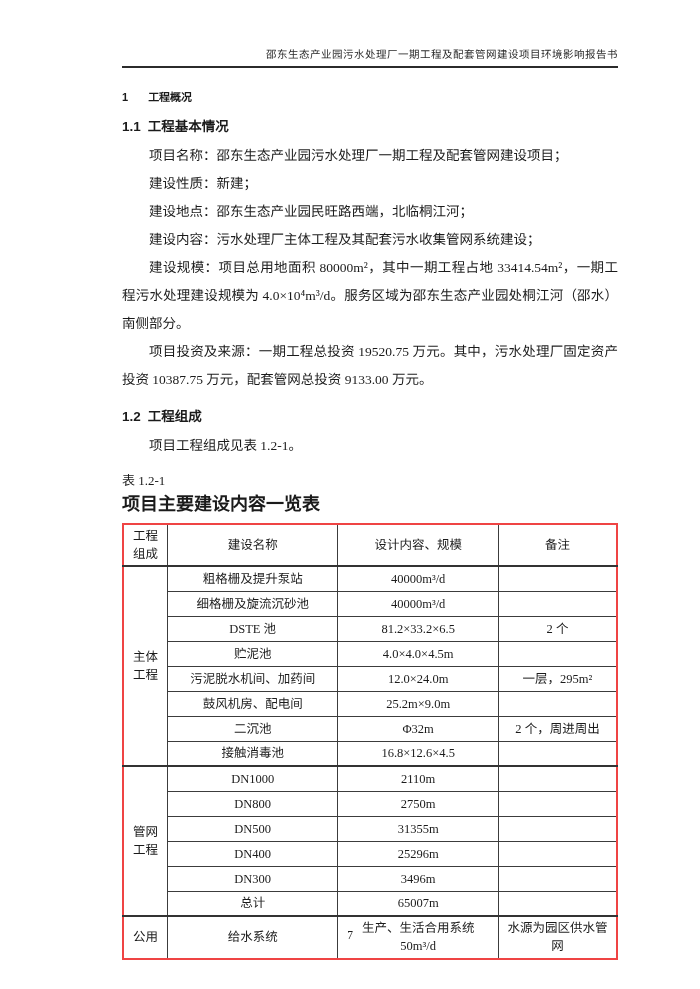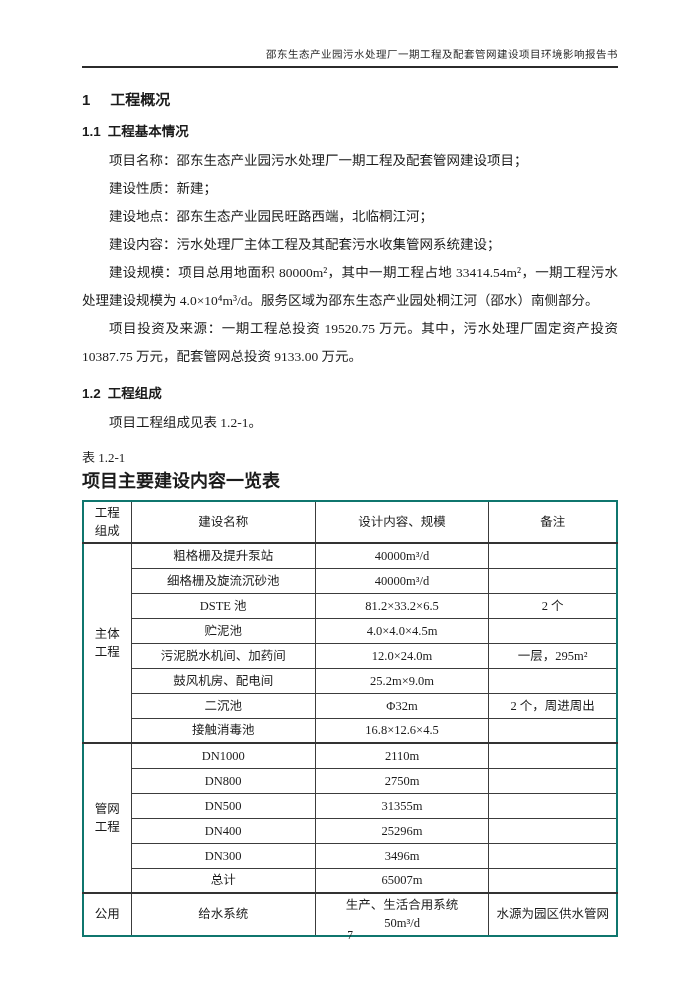--- a/index.html
+++ b/index.html
@@ -6,20 +6,21 @@
   html, body { background: #e8e8e8; }
   .page {
     width: 700px;
     height: 989px;
     margin: 0 auto;
     background: #ffffff;
     color: #1b1b1b;
     font-family: "Liberation Serif", "DejaVu Serif", serif;
     position: relative;
     overflow: hidden;
+    padding-left: 40px;
   }
   .content { padding: 0 82px; }
 
   
   .doc-header {
     margin-top: 46px;
     text-align: right;
     font-size: 10.5px;
     letter-spacing: 0.5px;
     color: #2a2a2a;
@@ -27,21 +28,21 @@
   .header-rule {
     margin-top: 5px;
     border-bottom: 2px solid #2b2b2b;
   }
 
   
   .h1 {
     margin-top: 20px;
     font-family: "Liberation Sans", "DejaVu Sans", sans-serif;
     font-weight: bold;
-    font-size: 15px;
+    font-size: 11px;
   }
   .h1 .h-num { display: inline-block; margin-right: 20px; }
   .h2 {
     margin-top: 11px;
     font-family: "Liberation Sans", "DejaVu Sans", sans-serif;
     font-weight: bold;
     font-size: 13.5px;
   }
   .h2 .h-num { display: inline-block; margin-right: 7px; }
 
@@ -70,21 +71,21 @@
     font-family: "Liberation Sans", "DejaVu Sans", sans-serif;
     font-weight: bold;
     font-size: 18px;
   }
   .cap-spacer { width: 70px; }
 
   
   table.main {
     width: 100%;
     border-collapse: collapse;
-    border: 2px solid #0f766e;
+    border: 2px solid #ef4444;
     table-layout: fixed;
   }
   table.main td {
     border: 1px solid #3c3c3c;
     text-align: center;
     vertical-align: middle;
     font-size: 12.5px;
     padding: 2px 4px;
     height: 25px;
     line-height: 1.45;

